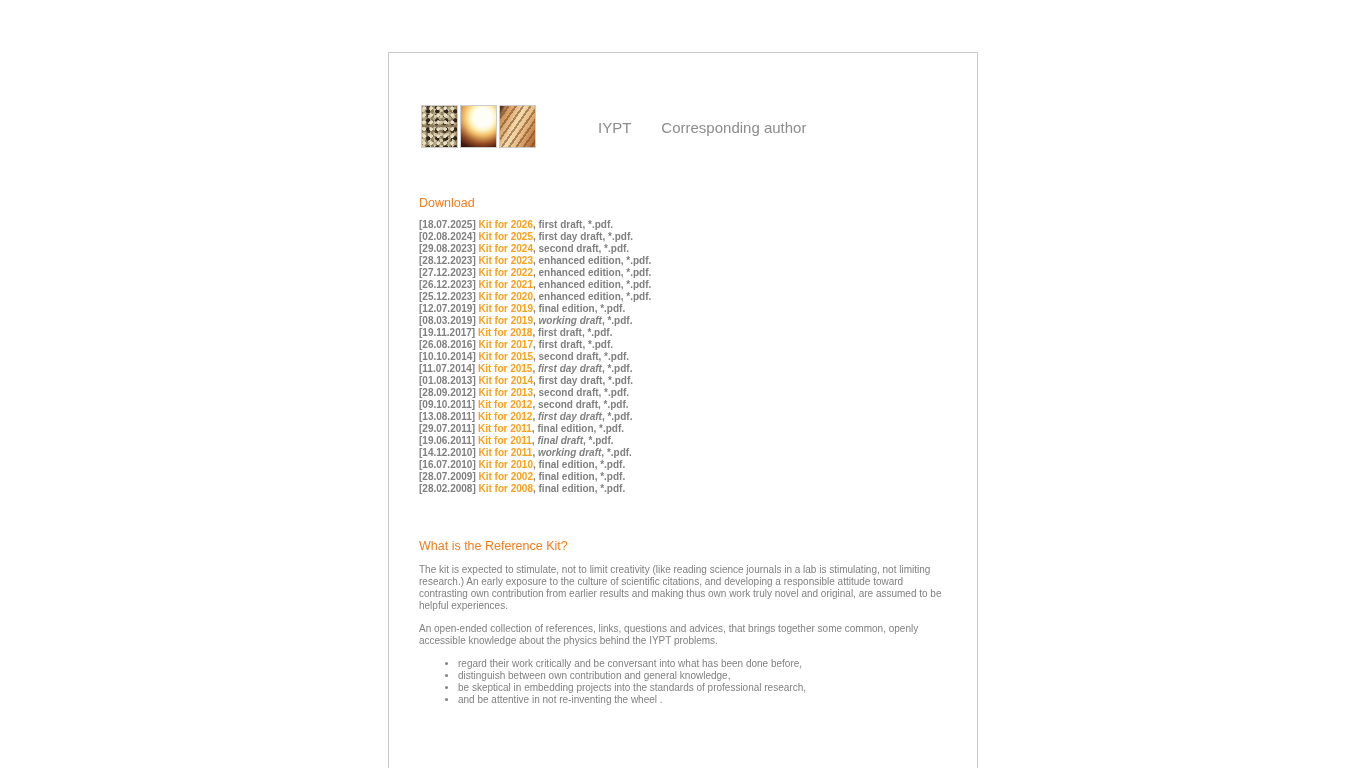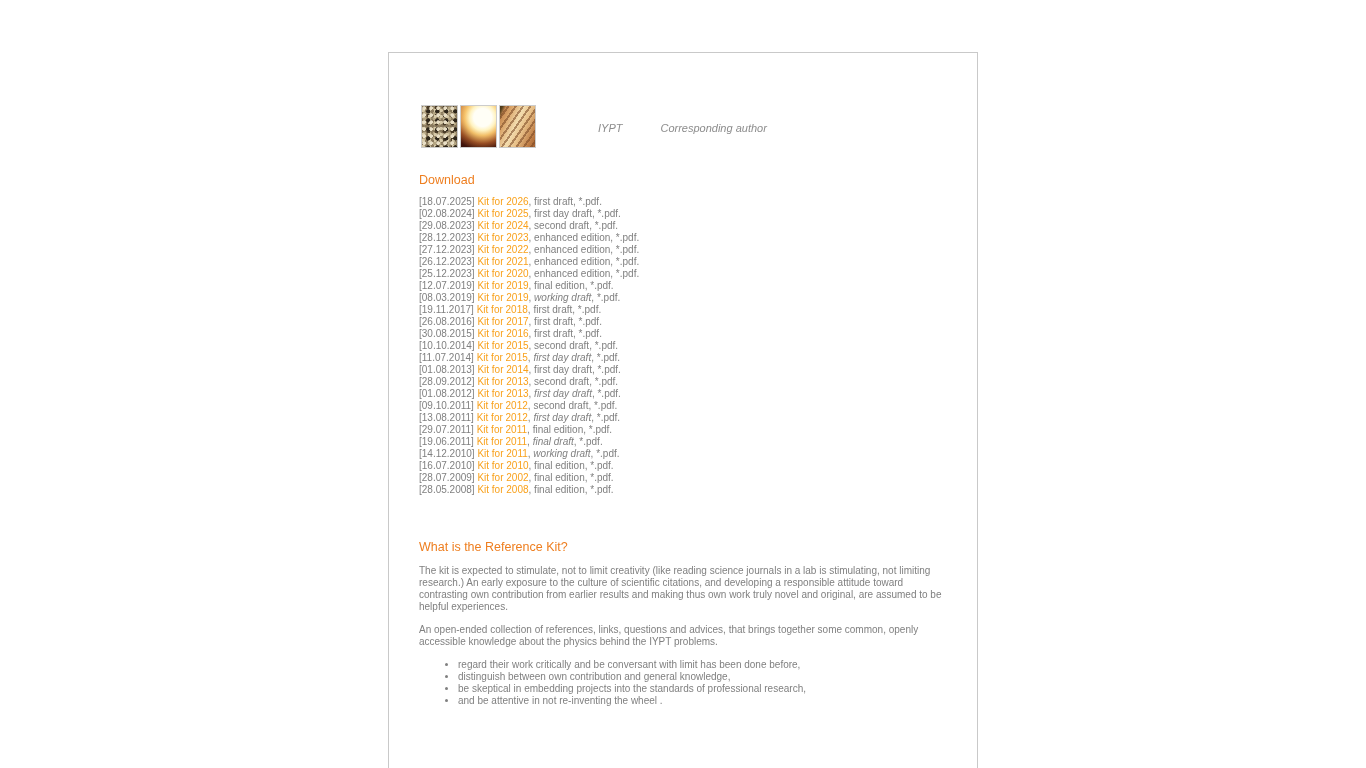--- a/index.html
+++ b/index.html
@@ -45,44 +45,43 @@
   .thumb-sand {
     background-image:
       linear-gradient(115deg, rgba(60,50,20,0.8) 0 5%, rgba(0,0,0,0) 12%),
       repeating-linear-gradient(125deg, rgba(120,70,35,0.55) 0 2px, rgba(0,0,0,0) 2px 6px),
       linear-gradient(115deg, #b4703c 0%, #d9a368 22%, #f3dcae 45%, #e8c088 62%, #c08048 85%, #a5602f 100%);
   }
   .nav {
     position: absolute;
     left: 209px; top: 69px;
     display: flex;
-    gap: 38px;
-    font-size: 11px;
+    gap: 30px;
+    font-size: 15px;
     line-height: 12px;
     color: #8c8c8c;
     white-space: nowrap;
-    font-style: italic;
   }
   .nav-item { cursor: pointer; }
   .content {
     position: absolute;
-    left: 30px; top: 120px;
+    left: 30px; top: 143px;
     width: 528px;
     font-size: 10px;
     line-height: 12px;
     color: #808080;
   }
   .section-heading {
     font-size: 12.5px;
     line-height: 14px;
     font-weight: normal;
     color: #ee7e1f;
     margin: 0;
   }
-  #download-list { margin-top: 9px; }
+  #download-list { margin-top: 9px; font-weight: bold; }
   .entry { white-space: nowrap; }
   .kit-link {
     color: #f9a11b;
     text-decoration: none;
     cursor: pointer;
   }
   .about-heading { margin-top: 44px; }
   .content p { margin: 11px 0 0 0; }
   .prewrap { white-space: pre-wrap; }
   .content ul {
@@ -117,44 +116,42 @@
         <div class="entry"><span>[02.08.2024] </span><a class="kit-link">Kit for 2025</a><span>, </span><span>first day draft</span><span>, *.pdf.</span></div>
         <div class="entry"><span>[29.08.2023] </span><a class="kit-link">Kit for 2024</a><span>, </span><span>second draft</span><span>, *.pdf.</span></div>
         <div class="entry"><span>[28.12.2023] </span><a class="kit-link">Kit for 2023</a><span>, </span><span>enhanced edition</span><span>, *.pdf.</span></div>
         <div class="entry"><span>[27.12.2023] </span><a class="kit-link">Kit for 2022</a><span>, </span><span>enhanced edition</span><span>, *.pdf.</span></div>
         <div class="entry"><span>[26.12.2023] </span><a class="kit-link">Kit for 2021</a><span>, </span><span>enhanced edition</span><span>, *.pdf.</span></div>
         <div class="entry"><span>[25.12.2023] </span><a class="kit-link">Kit for 2020</a><span>, </span><span>enhanced edition</span><span>, *.pdf.</span></div>
         <div class="entry"><span>[12.07.2019] </span><a class="kit-link">Kit for 2019</a><span>, </span><span>final edition</span><span>, *.pdf.</span></div>
         <div class="entry"><span>[08.03.2019] </span><a class="kit-link">Kit for 2019</a><span>, </span><span class="it">working draft</span><span>, *.pdf.</span></div>
         <div class="entry"><span>[19.11.2017] </span><a class="kit-link">Kit for 2018</a><span>, </span><span>first draft</span><span>, *.pdf.</span></div>
         <div class="entry"><span>[26.08.2016] </span><a class="kit-link">Kit for 2017</a><span>, </span><span>first draft</span><span>, *.pdf.</span></div>
-        <div class="entry"><span>[30.08.2015] </span><a class="kit-link">Kit for 2016</a><span>, </span><span>first draft</span><span>, *.pdf.</span></div>
         <div class="entry"><span>[10.10.2014] </span><a class="kit-link">Kit for 2015</a><span>, </span><span>second draft</span><span>, *.pdf.</span></div>
         <div class="entry"><span>[11.07.2014] </span><a class="kit-link">Kit for 2015</a><span>, </span><span class="it">first day draft</span><span>, *.pdf.</span></div>
         <div class="entry"><span>[01.08.2013] </span><a class="kit-link">Kit for 2014</a><span>, </span><span>first day draft</span><span>, *.pdf.</span></div>
         <div class="entry"><span>[28.09.2012] </span><a class="kit-link">Kit for 2013</a><span>, </span><span>second draft</span><span>, *.pdf.</span></div>
-        <div class="entry"><span>[01.08.2012] </span><a class="kit-link">Kit for 2013</a><span>, </span><span class="it">first day draft</span><span>, *.pdf.</span></div>
         <div class="entry"><span>[09.10.2011] </span><a class="kit-link">Kit for 2012</a><span>, </span><span>second draft</span><span>, *.pdf.</span></div>
         <div class="entry"><span>[13.08.2011] </span><a class="kit-link">Kit for 2012</a><span>, </span><span class="it">first day draft</span><span>, *.pdf.</span></div>
         <div class="entry"><span>[29.07.2011] </span><a class="kit-link">Kit for 2011</a><span>, </span><span>final edition</span><span>, *.pdf.</span></div>
         <div class="entry"><span>[19.06.2011] </span><a class="kit-link">Kit for 2011</a><span>, </span><span class="it">final draft</span><span>, *.pdf.</span></div>
         <div class="entry"><span>[14.12.2010] </span><a class="kit-link">Kit for 2011</a><span>, </span><span class="it">working draft</span><span>, *.pdf.</span></div>
         <div class="entry"><span>[16.07.2010] </span><a class="kit-link">Kit for 2010</a><span>, </span><span>final edition</span><span>, *.pdf.</span></div>
         <div class="entry"><span>[28.07.2009] </span><a class="kit-link">Kit for 2002</a><span>, </span><span>final edition</span><span>, *.pdf.</span></div>
-        <div class="entry"><span>[28.05.2008] </span><a class="kit-link">Kit for 2008</a><span>, </span><span>final edition</span><span>, *.pdf.</span></div>
+        <div class="entry"><span>[28.02.2008] </span><a class="kit-link">Kit for 2008</a><span>, </span><span>final edition</span><span>, *.pdf.</span></div>
       </div>
 
     <h2 class="section-heading about-heading">What is the Reference Kit?</h2>
 
     <p>The kit is expected to stimulate, not to limit creativity (like reading science journals in a lab is stimulating, not limiting research.) An early exposure to the culture of scientific citations, and developing a responsible attitude toward contrasting own contribution from earlier results and making thus own work truly novel and original, are assumed to be helpful experiences.</p>
 
     <p>An open-ended collection of references, links, questions and advices, that brings together some common, openly accessible knowledge about the physics behind the IYPT problems.</p>
 
 
     <ul>
-        <li>regard their work critically and be conversant with limit has been done before,</li>
+        <li>regard their work critically and be conversant into what has been done before,</li>
         <li>distinguish between own contribution and general knowledge,</li>
         <li>be skeptical in embedding projects into the standards of professional research,</li>
         <li>and be attentive in not re-inventing the wheel .</li>
       </ul>
 
   </div>
 </div>
 
 </body></html>

